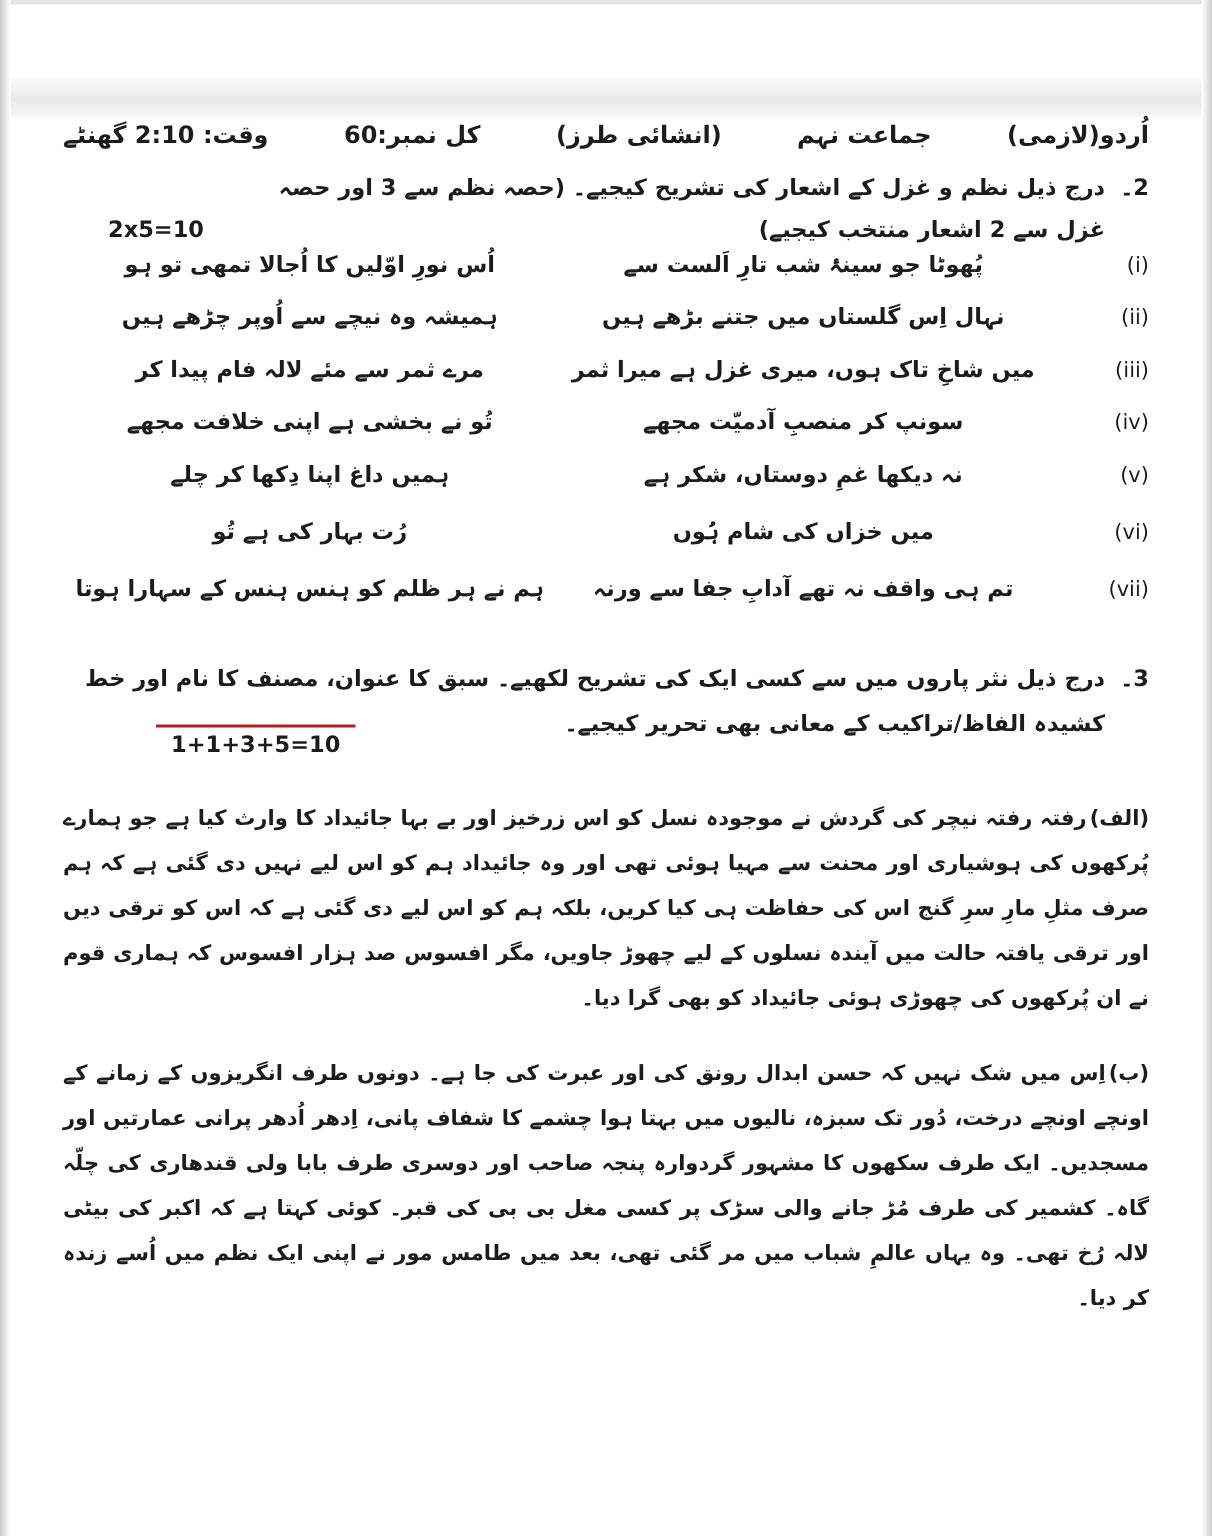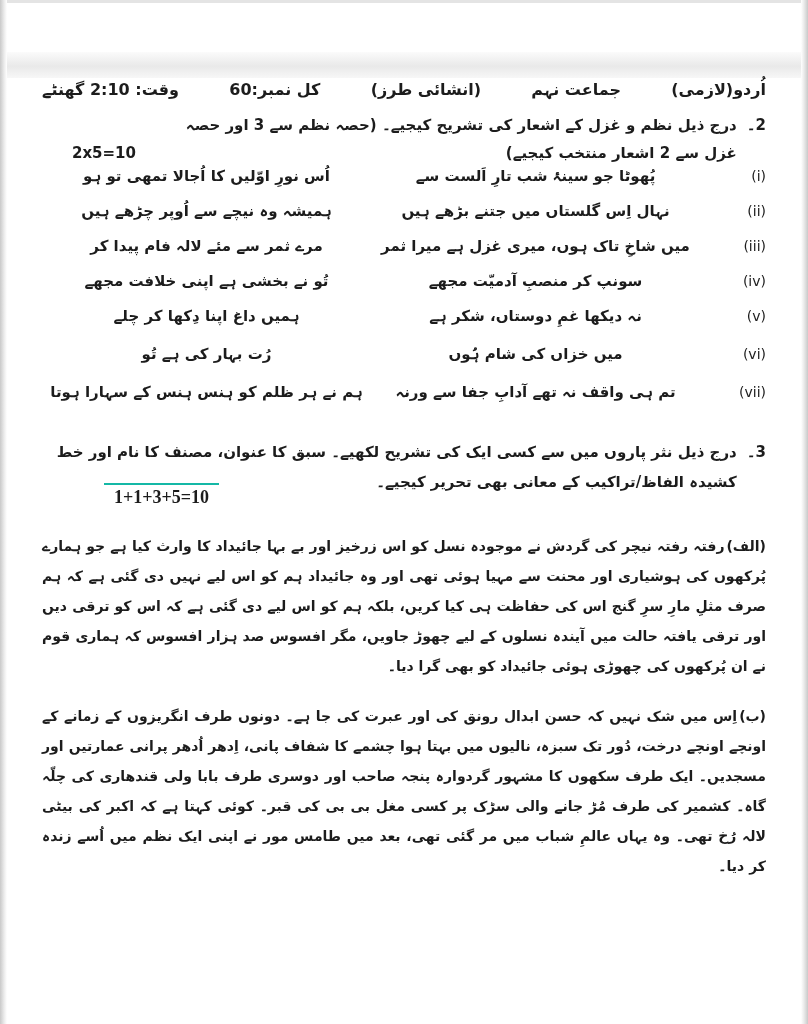--- a/index.html
+++ b/index.html
@@ -38,21 +38,21 @@
   .couplet{display:grid;grid-template-columns:66px 1fr 1fr;align-items:baseline;
     font-size:15px;font-weight:bold;height:35px;}
   .couplet .cnum{text-align:right;font-weight:normal;font-size:14px;}
   .couplet .hemi{text-align:center;padding:0 8px;white-space:nowrap;}
   .ghazal .couplet{height:38px;}
 
   .q3wrap{position:relative;margin-top:16px;}
   .q3row{display:flex;font-size:15px;font-weight:bold;line-height:30px;}
   .q3row .qtext{flex:1;}
   .q3marks{position:absolute;left:62px;top:46px;direction:ltr;font-weight:bold;
-    font-size:18px;border-top:2px solid #14b8a6;padding:2px 10px 0 10px;font-family:Liberation Serif, serif;}
+    font-size:15px;border-top:2px solid #b91c1c;padding:2px 10px 0 10px;}
 
   .passage{font-size:14px;line-height:30px;font-weight:bold;text-align:justify;
     margin:20px 0 0 0;}
   .passage .plabel{margin-left:2px;font-weight:bold;}
   .passage .u{text-decoration-thickness:1.5px;text-underline-offset:5px;}
 </style>
 </head>
 <body>
 
 <div class="top-line"></div>

